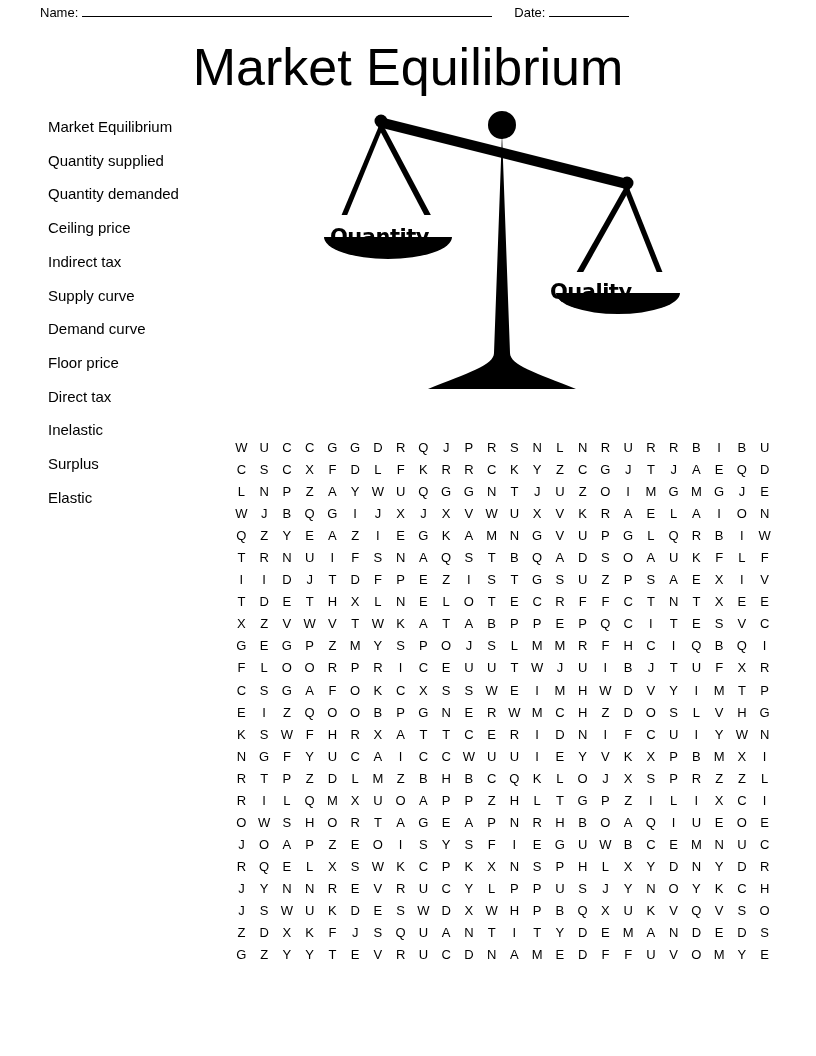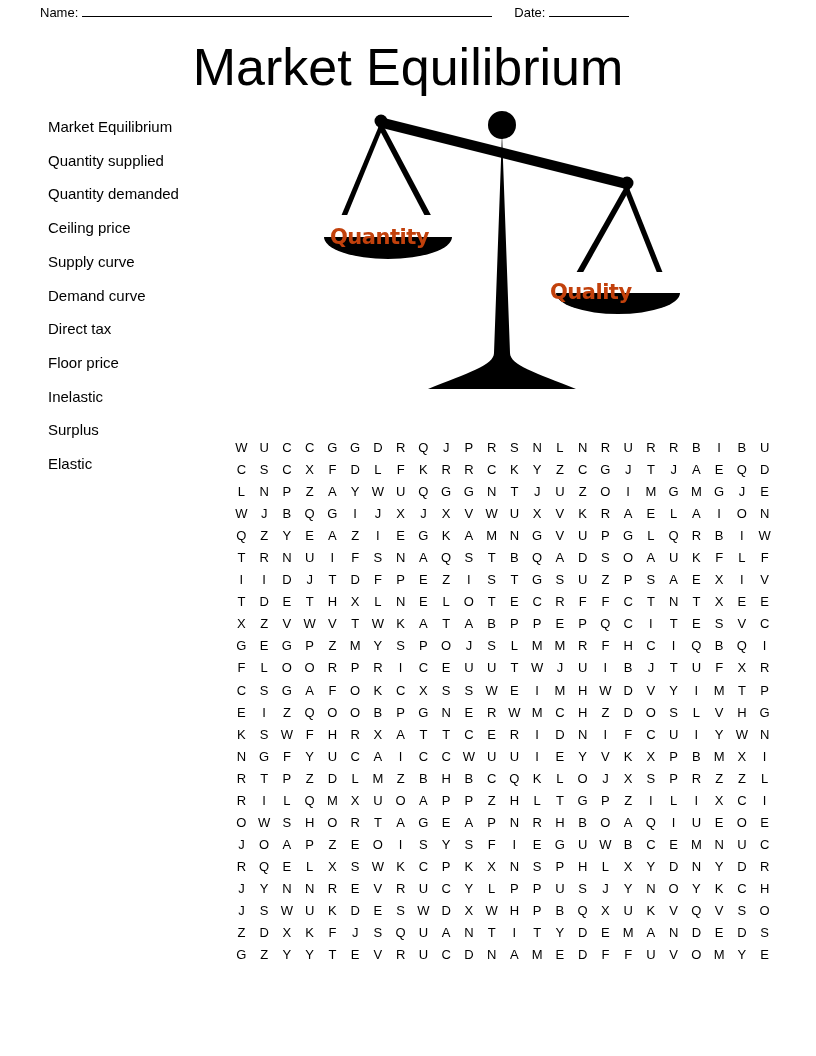--- a/index.html
+++ b/index.html
@@ -72,21 +72,21 @@
     top: 103px;
     left: 318px;
     width: 368px;
     height: 300px;
   }
   .scale-art svg { display: block; }
   .pan-label {
     position: absolute;
     font-family: "DejaVu Sans", sans-serif;
     font-weight: bold;
-    color: #c2410c;
+    color: #000000;
     font-size: 21px;
     letter-spacing: -0.5px;
     white-space: nowrap;
   }
   .pan-label.left-pan  { left: 12px;  top: 122px; }
   .pan-label.right-pan { left: 232px; top: 177px; }
 
   
   .grid-wrap {
     position: absolute;
@@ -117,24 +117,25 @@
   <span class="nd-rule date-rule"></span>
 </div>
 
 <div class="puzzle-title">Market Equilibrium</div>
 
 <div class="word-list">
     <div class="word-item">Market Equilibrium</div>
     <div class="word-item">Quantity supplied</div>
     <div class="word-item">Quantity demanded</div>
     <div class="word-item">Ceiling price</div>
+    <div class="word-item">Indirect tax</div>
     <div class="word-item">Supply curve</div>
     <div class="word-item">Demand curve</div>
+    <div class="word-item">Floor price</div>
     <div class="word-item">Direct tax</div>
-    <div class="word-item">Floor price</div>
     <div class="word-item">Inelastic</div>
     <div class="word-item">Surplus</div>
     <div class="word-item">Elastic</div>
   </div>
 
 <div class="scale-art">
   <svg width="368" height="300" viewBox="0 0 368 300" xmlns="http://www.w3.org/2000/svg">
 
     <path d="M184 30 L176 250 C176 262 150 270 110 286 L258 286 C218 270 192 262 192 250 L184 30 Z" fill="#000"></path>
 

